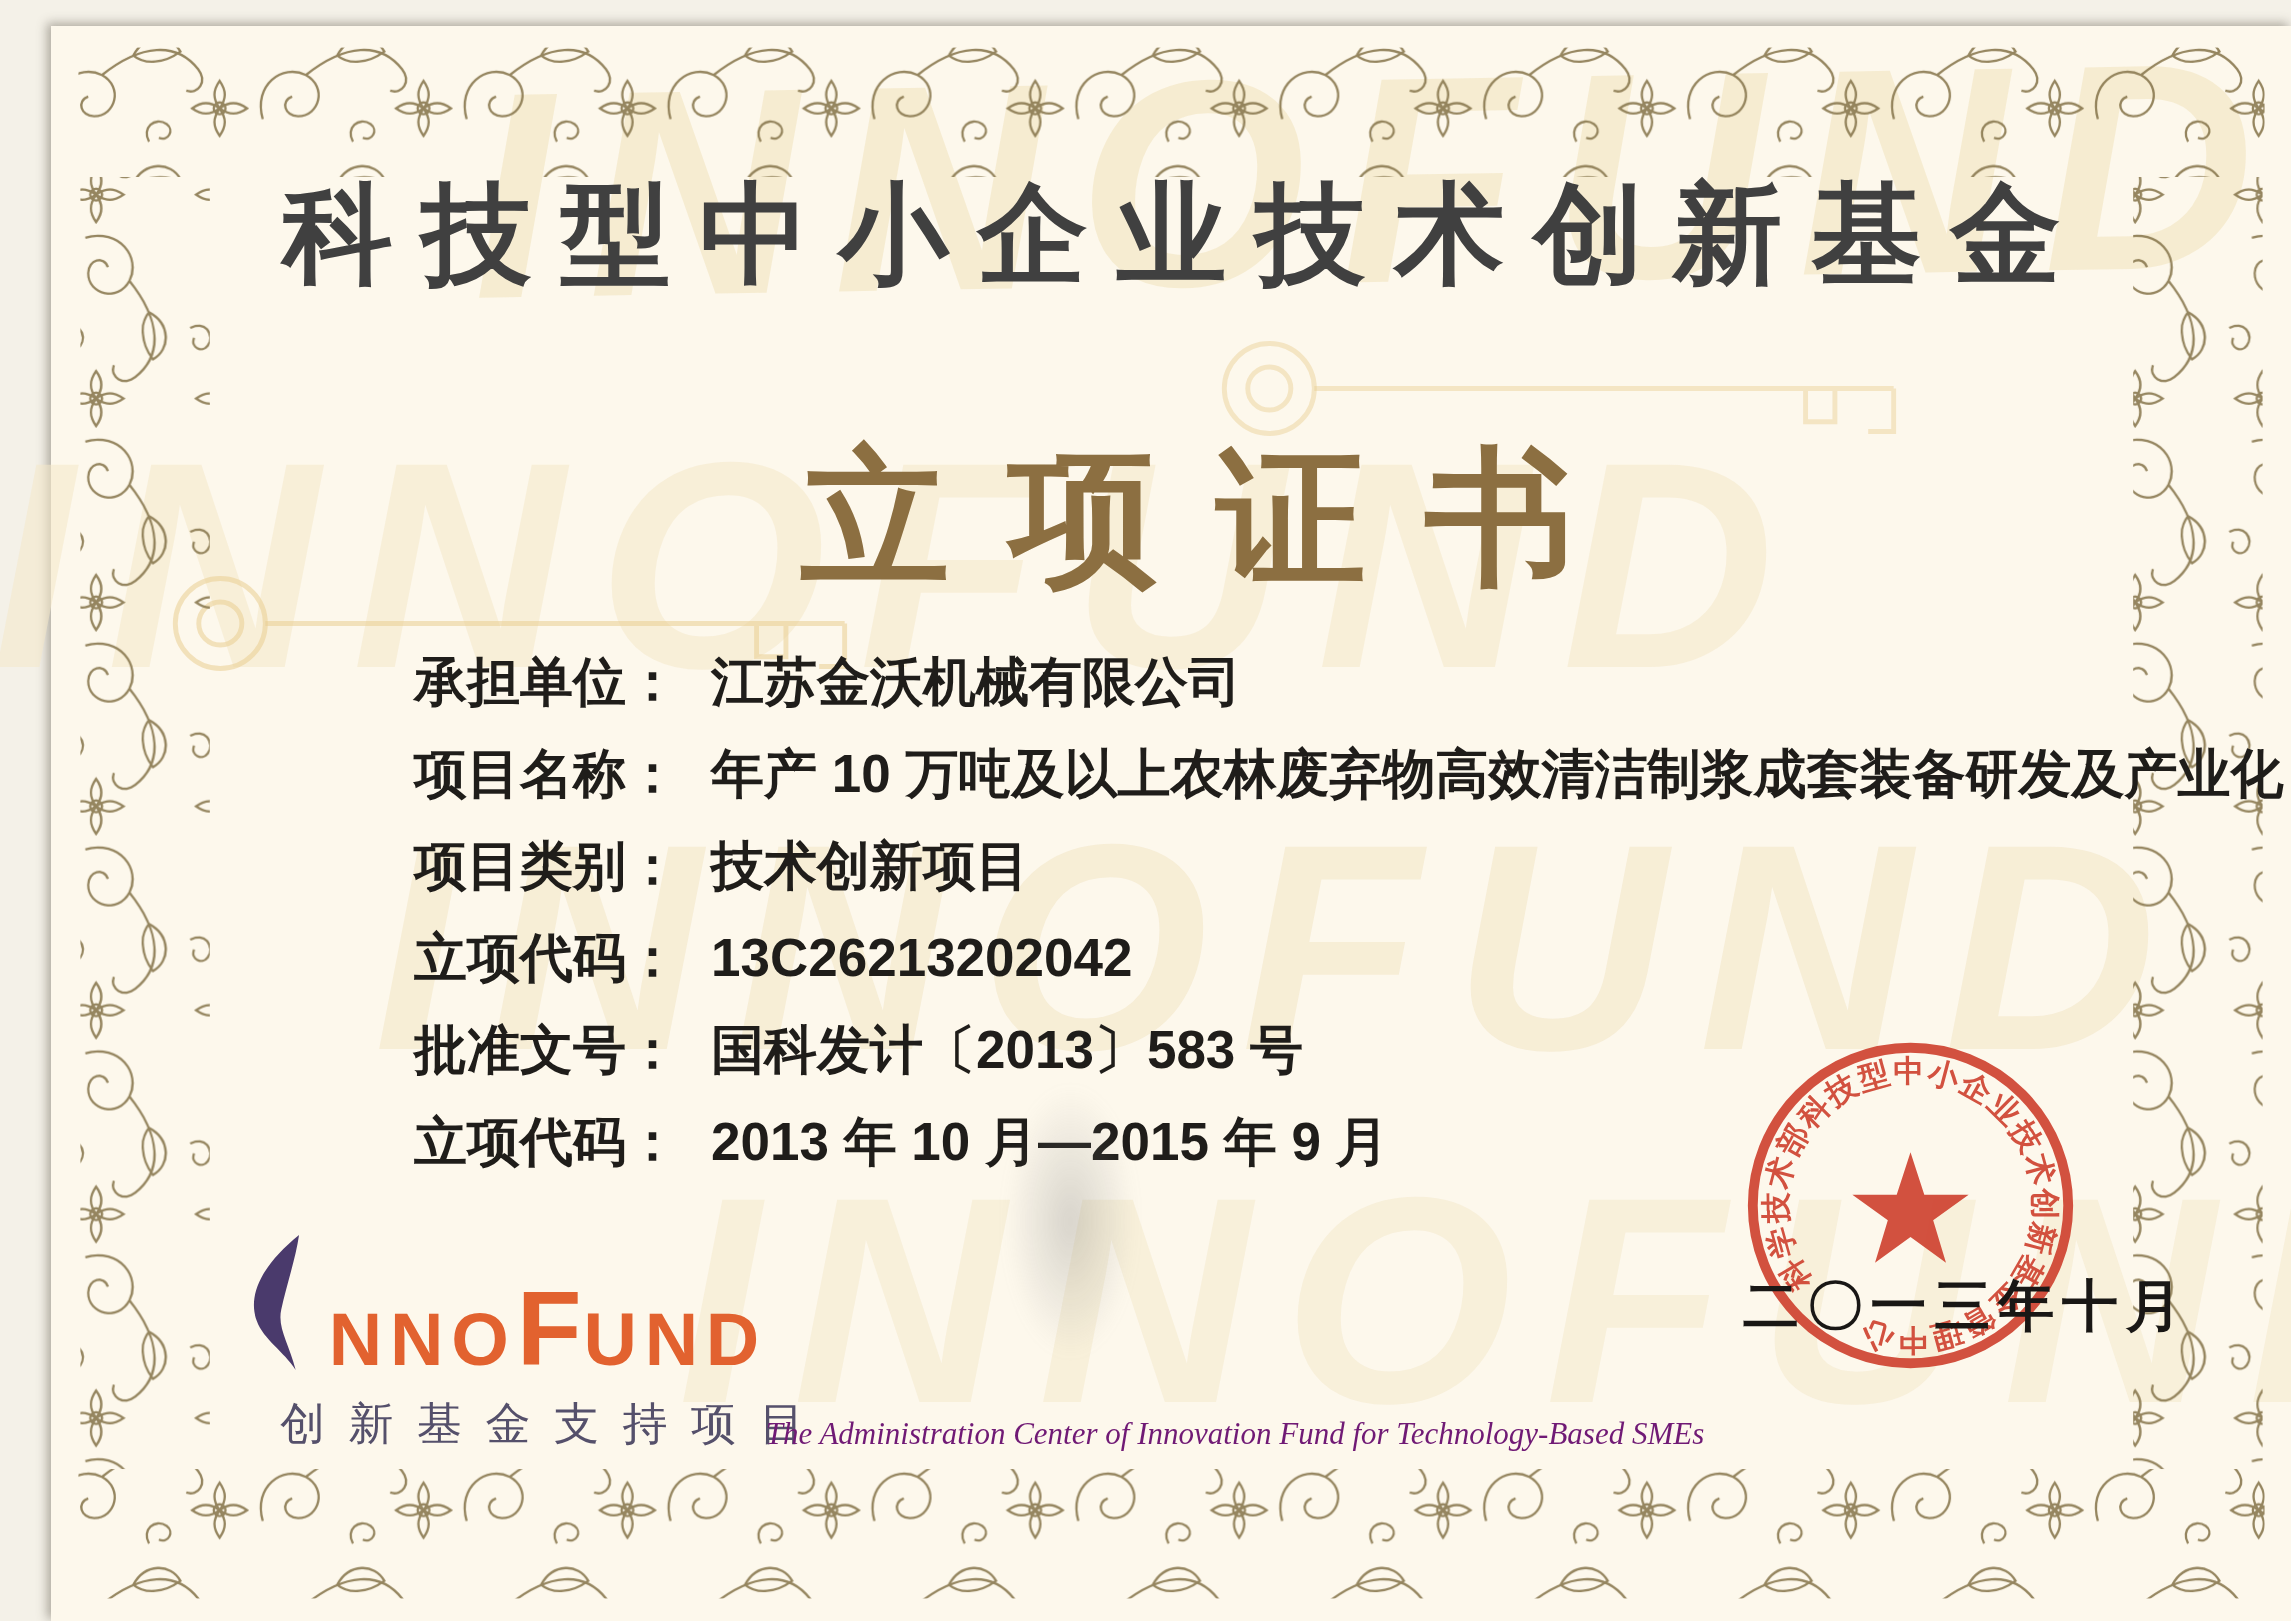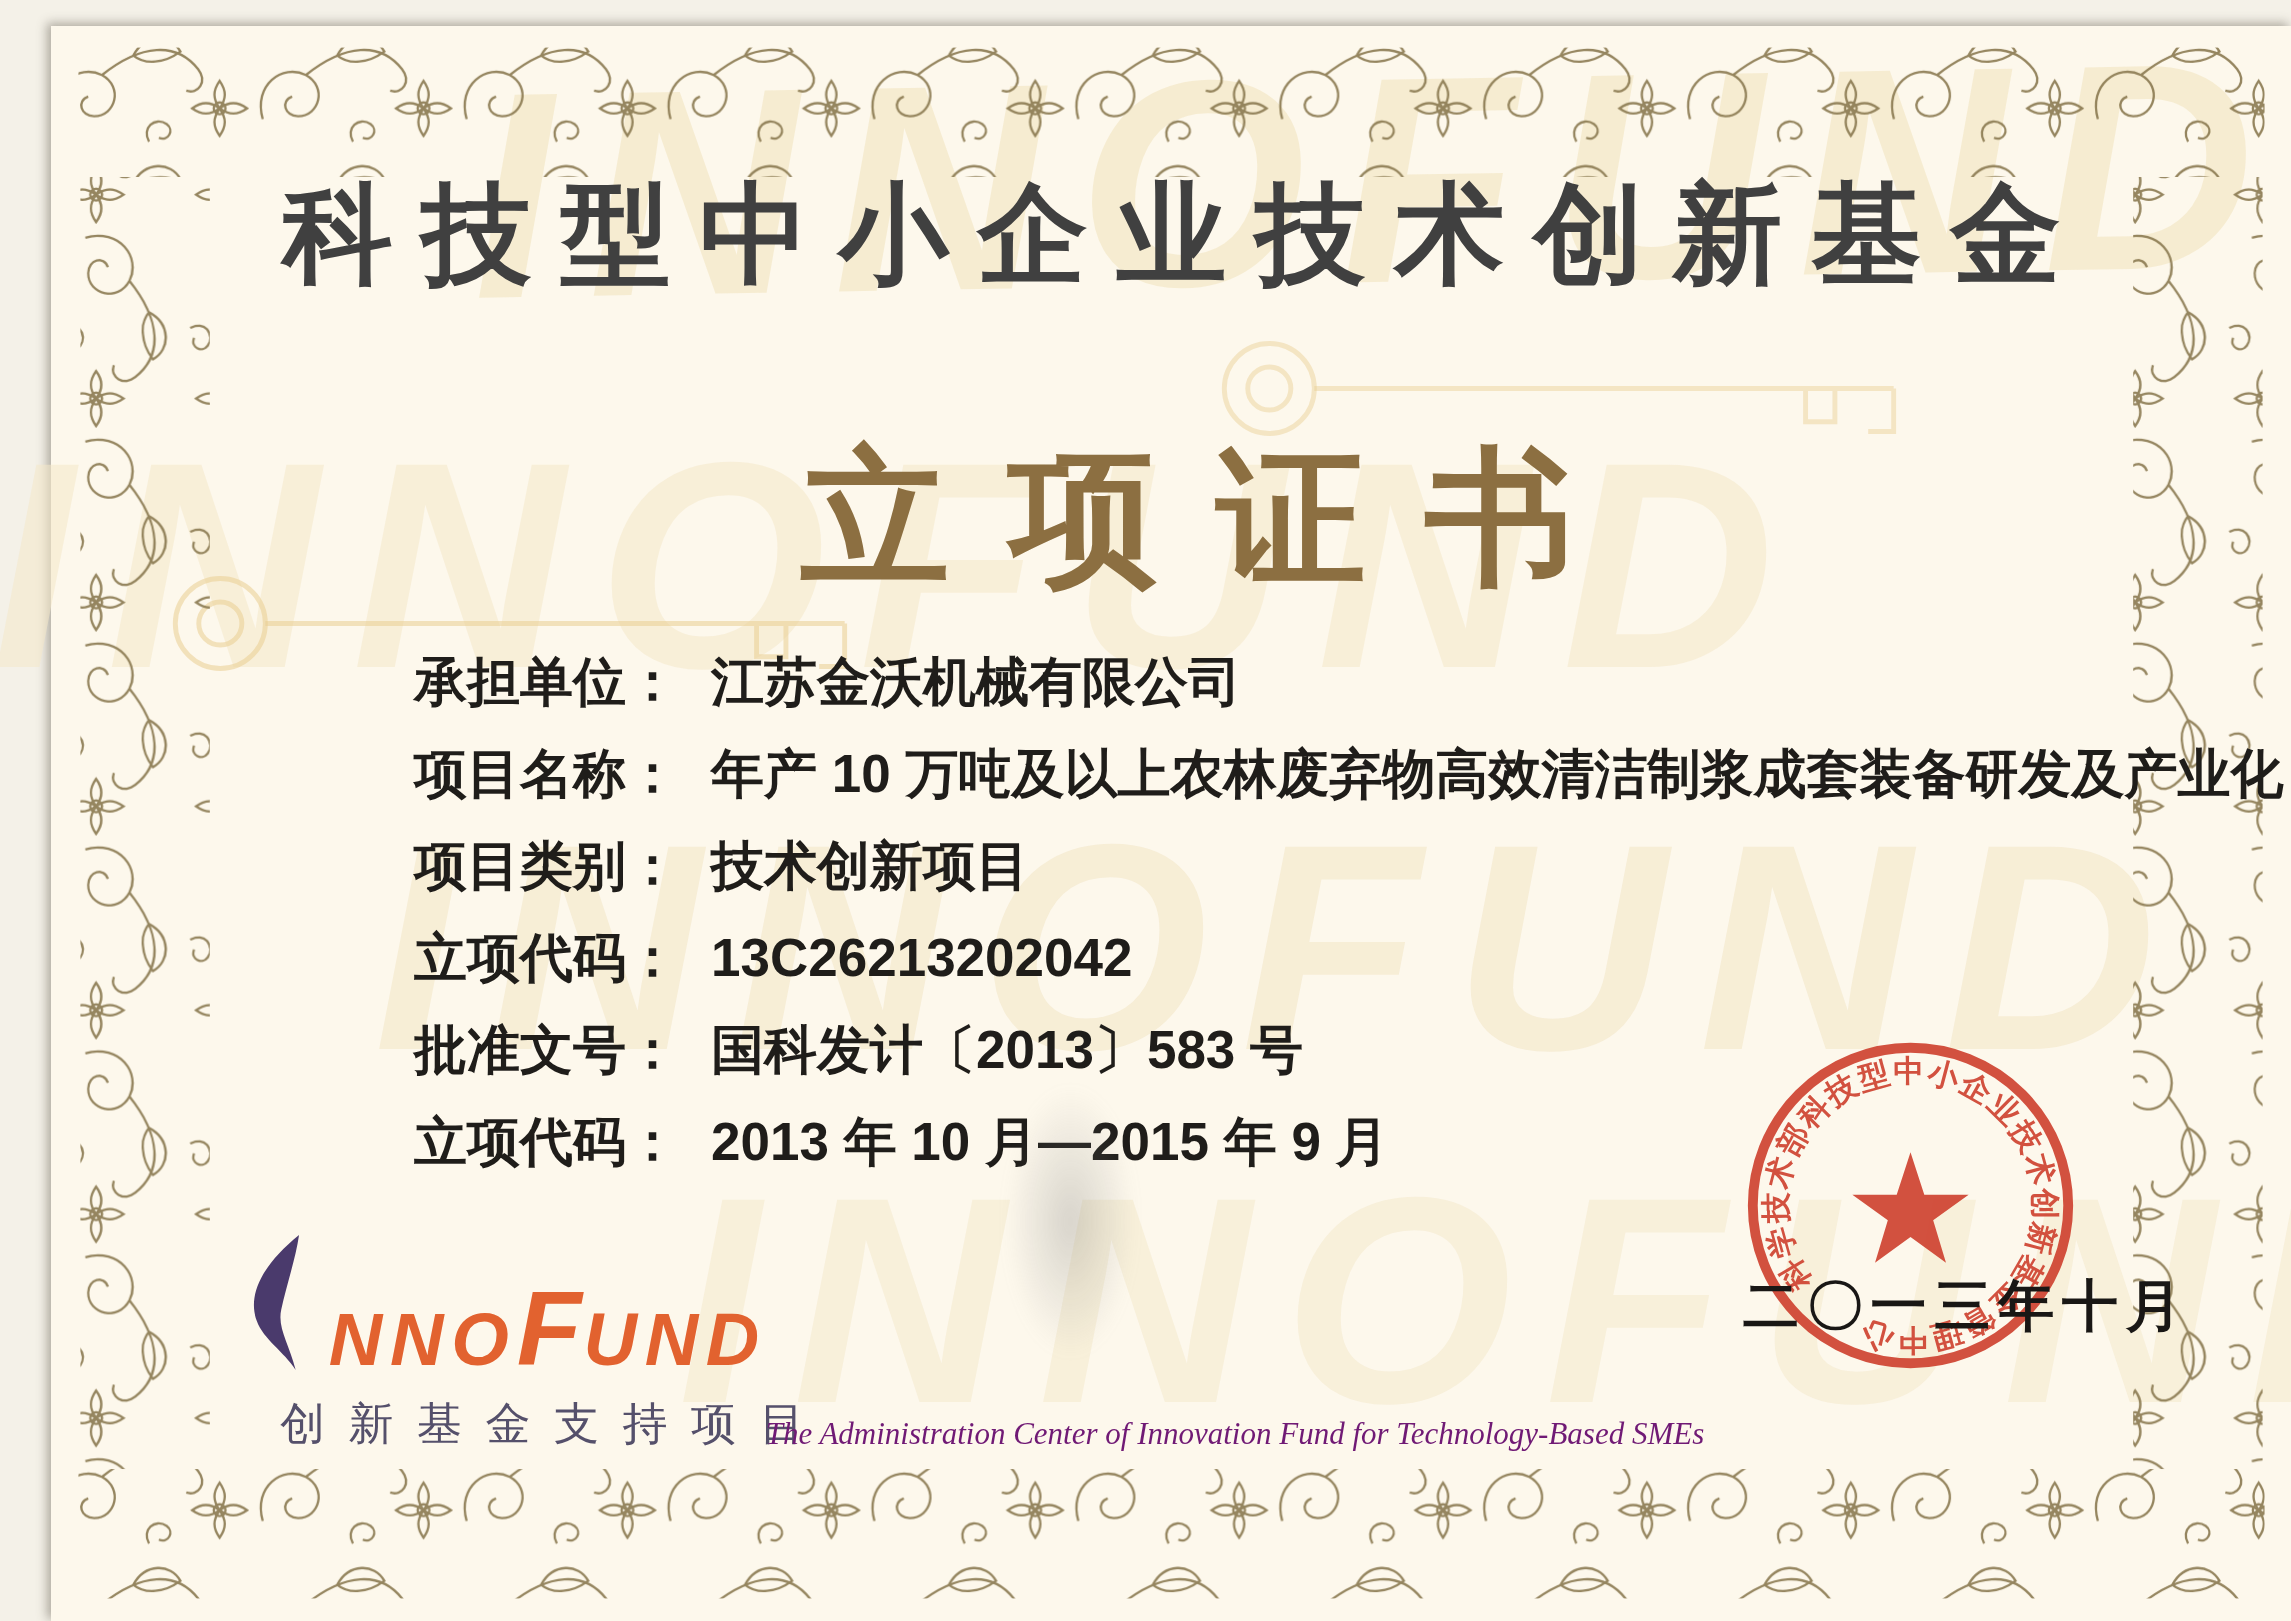--- a/index.html
+++ b/index.html
@@ -41,21 +41,21 @@
   .fields{position:absolute;left:331px;top:610px;}
   .field-row{height:92px;line-height:92px;white-space:nowrap;}
   .field-label,.field-value{
     font-size:53px;font-weight:700;color:#1f1d1a;margin-left:32px;
   }
   
   .logo{position:absolute;left:194px;top:1198px;width:608px;}
   .logo-line{display:flex;align-items:flex-end;height:157px;}
   .logo-flame{width:76px;height:157px;flex:0 0 auto;}
   .logo-text{display:flex;align-items:baseline;margin-left:7.8px;
-    font-style:italic;font-weight:700;color:#e2622f;line-height:1;}
+    font-weight:700;color:#e2622f;line-height:1;}
   .logo-nno{font-size:74px;letter-spacing:7.8px;}
   .logo-f{font-size:106px;letter-spacing:2px;}
   .logo-und{font-size:74px;letter-spacing:7.8px;}
   .logo-tagline{
     margin-top:13.7px;margin-left:35px;
     font-size:45px;font-weight:400;color:#55506b;letter-spacing:23.5px;white-space:nowrap;
   }
   
   .stamp{position:absolute;left:1688px;top:1008px;width:343px;height:343px;z-index:20;opacity:.92;}
   .issue-date{

